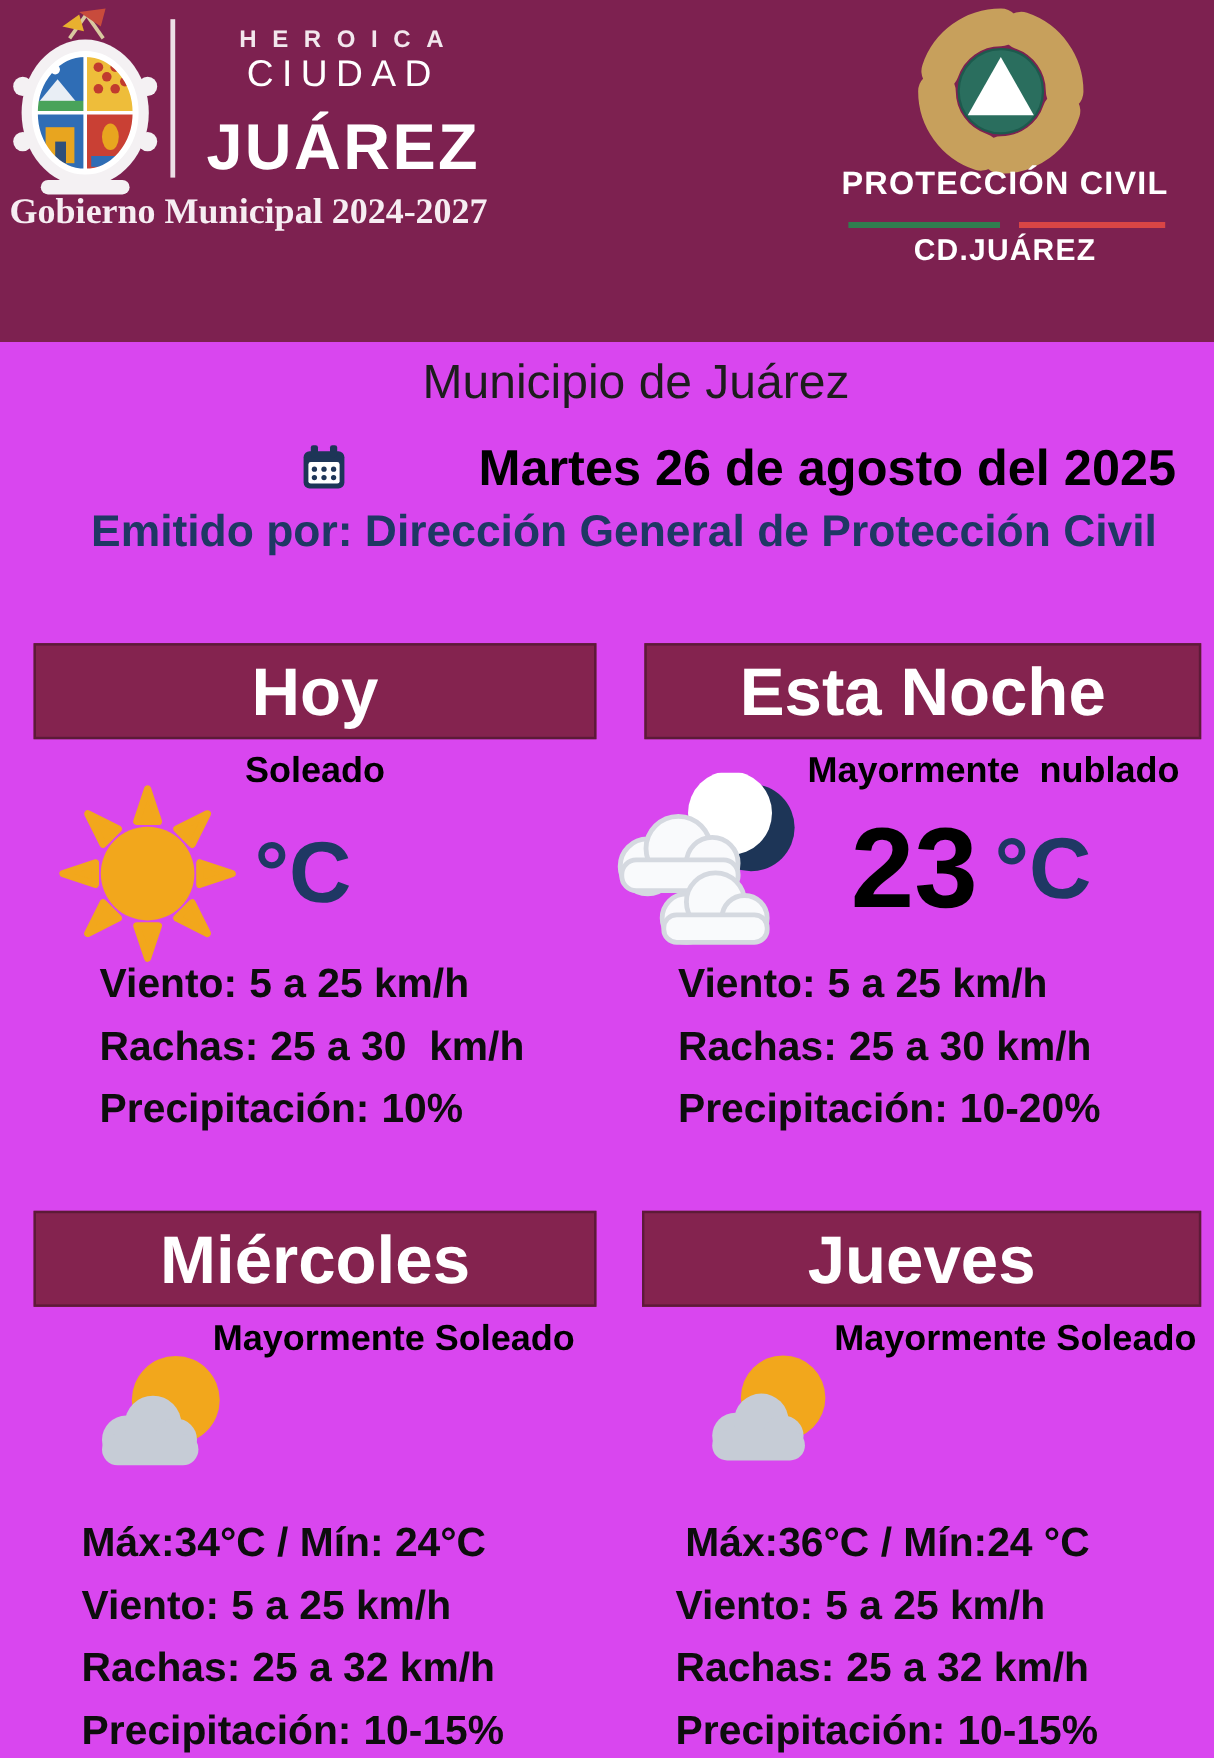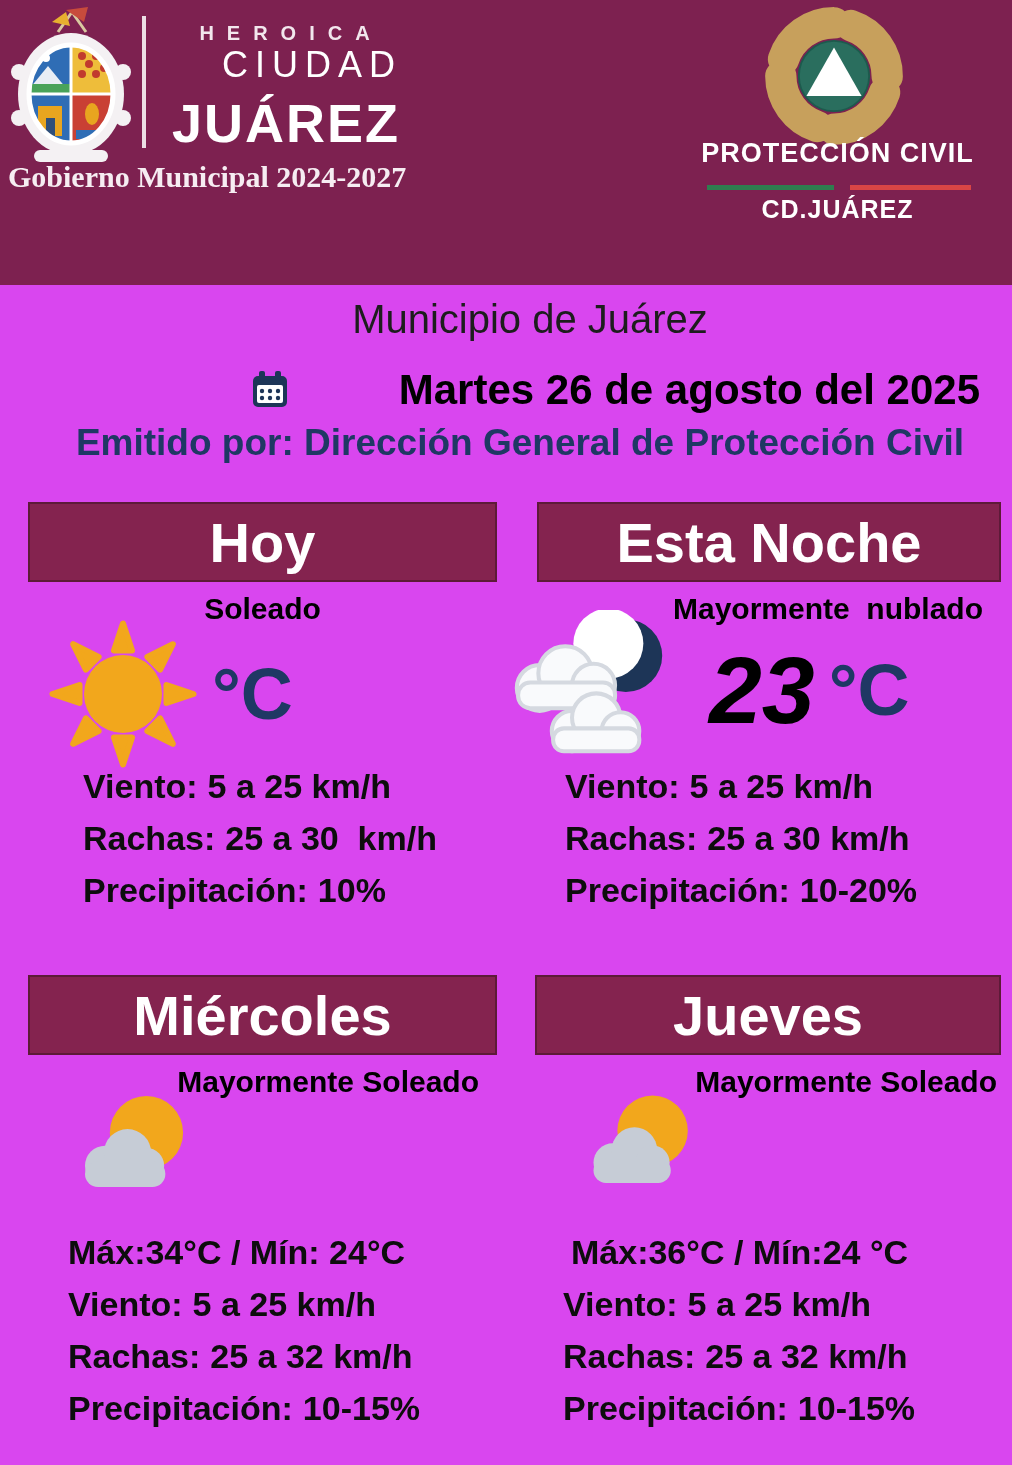--- a/index.html
+++ b/index.html
@@ -5,22 +5,22 @@
   html,body{margin:0;padding:0;background:#ffffff;}
   .page{position:relative;width:1012px;height:1465px;background:#d946ef;overflow:hidden;
         font-family:"Liberation Sans",sans-serif;color:#111;}
 
   
   .banner{position:absolute;left:0;top:0;width:1012px;height:285px;background:#7d2150;}
   .coa{position:absolute;left:6px;top:6px;}
   .v-divider{position:absolute;left:142px;top:16px;width:4px;height:132px;background:rgba(255,255,255,.85);}
   .heroica{position:absolute;left:176px;top:22px;width:230px;text-align:center;
            color:#f2e7ed;font-size:20px;font-weight:600;letter-spacing:13px;}
-  .ciudad{position:absolute;left:170px;top:44px;width:232px;text-align:right;
-          color:#ffffff;font-size:36px;font-weight:400;letter-spacing:7px;}
+  .ciudad{position:absolute;left:170px;top:44px;width:232px;text-align:center;
+          color:#ffffff;font-size:31px;font-weight:400;letter-spacing:7px;}
   .juarez{position:absolute;left:168px;top:92px;width:236px;text-align:center;
           color:#ffffff;font-size:54px;font-weight:800;letter-spacing:2px;}
   .gobierno{position:absolute;left:8px;top:160px;width:420px;color:#f6edf2;
             font-family:"Liberation Serif",serif;font-size:30px;font-weight:600;}
   .pc-logo{position:absolute;left:758px;top:0px;}
   .pc-title{position:absolute;left:690px;top:138px;width:295px;text-align:center;
             color:#ffffff;font-size:27px;font-weight:800;letter-spacing:1px;}
   .pc-flagline{position:absolute;left:707px;top:185px;width:264px;height:5px;
                background:linear-gradient(to right,#2f7d4f 0 48%,transparent 48% 54%,#d94545 54% 100%);}
   .pc-cd{position:absolute;left:690px;top:195px;width:295px;text-align:center;
@@ -30,21 +30,21 @@
   .municipio{position:absolute;left:50px;top:297px;width:960px;text-align:center;
              font-size:40px;font-weight:500;color:#1d1d1d;}
   .fecha-row{position:absolute;left:250px;top:366px;width:730px;display:flex;
              align-items:center;justify-content:space-between;}
   .fecha-ico{flex:0 0 auto;margin-right:4px;}
   .fecha{font-size:42px;font-weight:800;color:#000;}
   .emitido{position:absolute;left:0px;top:422px;width:1040px;text-align:center;
            font-size:37px;font-weight:600;color:#1f3864;}
 
   
-  .card{position:absolute;}
+  .card{position:absolute;margin-top:34px;}
   .bar{height:76px;background:#84234f;border:2px solid #5d1a38;display:flex;
        align-items:center;justify-content:center;color:#fff;font-size:56px;font-weight:800;}
   .cond{margin-top:10px;font-size:30px;font-weight:800;color:#000;white-space:pre-wrap;}
   .cond.center{text-align:center;}
   .cond.right{text-align:right;padding-right:18px;}
   .itrow{position:absolute;display:flex;align-items:center;height:160px;}
   .temp-num{font-size:95px;font-weight:800;color:#000;line-height:1;}
   .temp-unit{font-size:72px;font-weight:800;color:#1f3864;line-height:1;margin-left:14px;}
   .maxmin{position:absolute;font-size:34px;font-weight:800;color:#0d0d0d;white-space:pre-wrap;}
   .details{position:absolute;}
@@ -190,21 +190,21 @@
             <circle cx="68" cy="54" r="16"></circle>
           <rect x="12" y="52" width="72" height="19" rx="9"></rect>
         </g>
         <g fill="#f9fafc" stroke="#d5d9e0" stroke-width="3">
           <circle cx="52" cy="88" r="15"></circle>
             <circle cx="70" cy="78" r="18"></circle>
             <circle cx="88" cy="88" r="14"></circle>
           <rect x="38" y="86" width="64" height="17" rx="8"></rect>
         </g>
       </svg>
-      <span class="temp-num" style="margin-left:32px;font-style:italic;">23</span>
+      <span class="temp-num" style="margin-left:32px;">23</span>
       <span class="temp-unit">°C</span>
     </div>
     <div class="details" style="top:265px;left:28px;">
       <div class="dl">
         <span class="dl-label">Viento:</span>
         <span>5 a 25 km/h</span>
       </div>
       <div class="dl">
         <span class="dl-label">Rachas:</span>
         <span>25 a 30 km/h</span>

